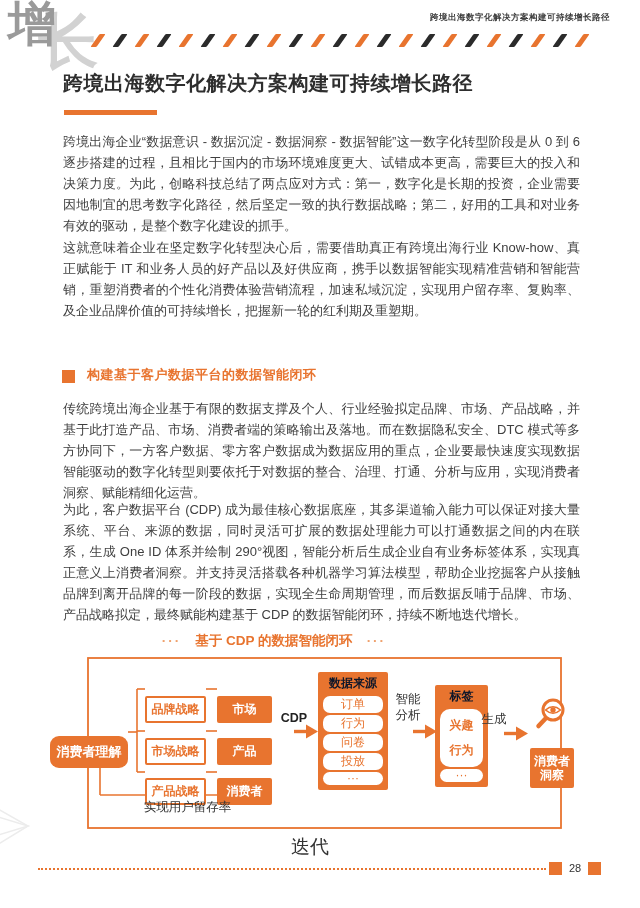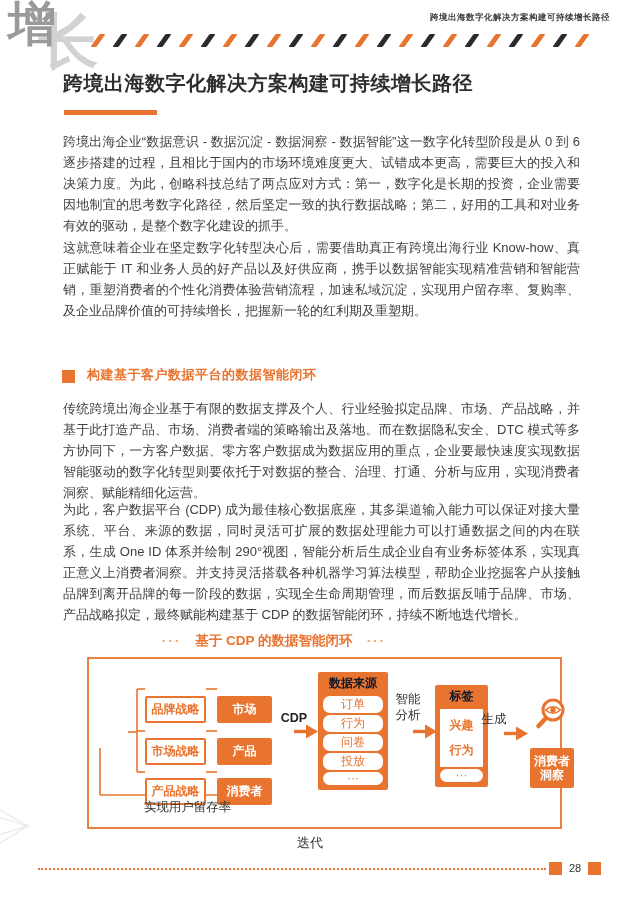--- a/index.html
+++ b/index.html
@@ -37,28 +37,28 @@
   .box-outline { background:#fff; border:2px solid #E8742F; color:#E8742F; font-size:12px; border-radius:2px; }
   .root-box { left:50px; top:88px; width:78px; height:32px; border-radius:9px; font-size:13px; }
   .strat { left:145px; width:61px; height:27px; }
   .outp  { left:217px; width:55px; height:27px; }
   .row1 { top:48px; } .row2 { top:90px; } .row3 { top:130px; }
   .dg-label { position:absolute; font-size:12.5px; color:#333; font-weight:500; }
   .limited { left:120px; top:171px; width:135px; text-align:center; }
   .cdp { left:272px; top:83px; width:44px; text-align:center; font-weight:bold; color:#222; }
   .analysis { left:388px; top:63px; width:40px; text-align:center; line-height:16px; }
   .generate { left:476px; top:83px; width:36px; text-align:center; }
-  .iterate { left:0; top:206px; width:620px; text-align:center; font-size:13px; }
+  .iterate { left:0; top:206px; width:620px; text-align:center; font-size:19px; }
   .col { position:absolute; background:#E8742F; border-radius:2px; display:flex; flex-direction:column; gap:2px; padding:0 5px 5px 5px; }
   .src-col { left:318px; top:44px; width:70px; height:118px; }
   .tag-col { left:435px; top:57px; width:53px; height:102px; }
   .col-head { color:#0f172a; font-weight:bold; font-size:12px; text-align:center; line-height:22px; height:22px; flex:none; }
   .col-item { background:#fff; color:#E8742F; font-weight:normal; font-size:12px; text-align:center; flex:1; display:flex; align-items:center; justify-content:center; border-radius:7px; }
   .col-more { flex:none; height:13px; line-height:9px; }
-  .tag-group { background:#fff; border-radius:1px; flex:1; display:flex; flex-direction:column; justify-content:space-evenly; }
+  .tag-group { background:#fff; border-radius:10px; flex:1; display:flex; flex-direction:column; justify-content:space-evenly; }
   .tag-group .t { color:#E8742F; font-weight:bold; font-size:12px; text-align:center; }
   .insight-box { left:530px; top:100px; width:44px; height:40px; flex-direction:column; line-height:14px; font-size:12px; text-align:center; }
 
   
   .dots { left:38px; top:868px; width:508px; border-top:2px dotted #E8742F; }
   .pg-sq { width:13px; height:13px; background:#E8742F; top:862px; }
   .sq1 { left:549px; } .sq2 { left:588px; }
   .pg-num { left:564px; top:862px; width:22px; text-align:center; font-size:11px; color:#333; font-weight:500; }
 
   
@@ -144,20 +144,21 @@
       <circle cx="553" cy="82" r="10" fill="#ffffff" stroke="#E8742F" stroke-width="3"></circle>
       <path d="M545.5 82 Q553 75.5 560.5 82 Q553 88.5 545.5 82 Z" fill="none" stroke="#E8742F" stroke-width="1.6"></path>
       <circle cx="553" cy="82" r="2.7" fill="#E8742F"></circle>
     </g>
   </svg>
 
   <div class="dg-title-row">
     <span class="dg-ellipsis">···</span><span>基于 CDP 的数据智能闭环</span><span class="dg-ellipsis">···</span>
   </div>
 
+  <div class="box box-filled root-box">消费者理解</div>
 
   <div class="box box-outline strat row1">品牌战略</div>
   <div class="box box-outline strat row2">市场战略</div>
   <div class="box box-outline strat row3">产品战略</div>
 
   <div class="box box-filled outp row1">市场</div>
   <div class="box box-filled outp row2">产品</div>
   <div class="box box-filled outp row3">消费者</div>
 
   <div class="dg-label limited">实现用户留存率</div>

